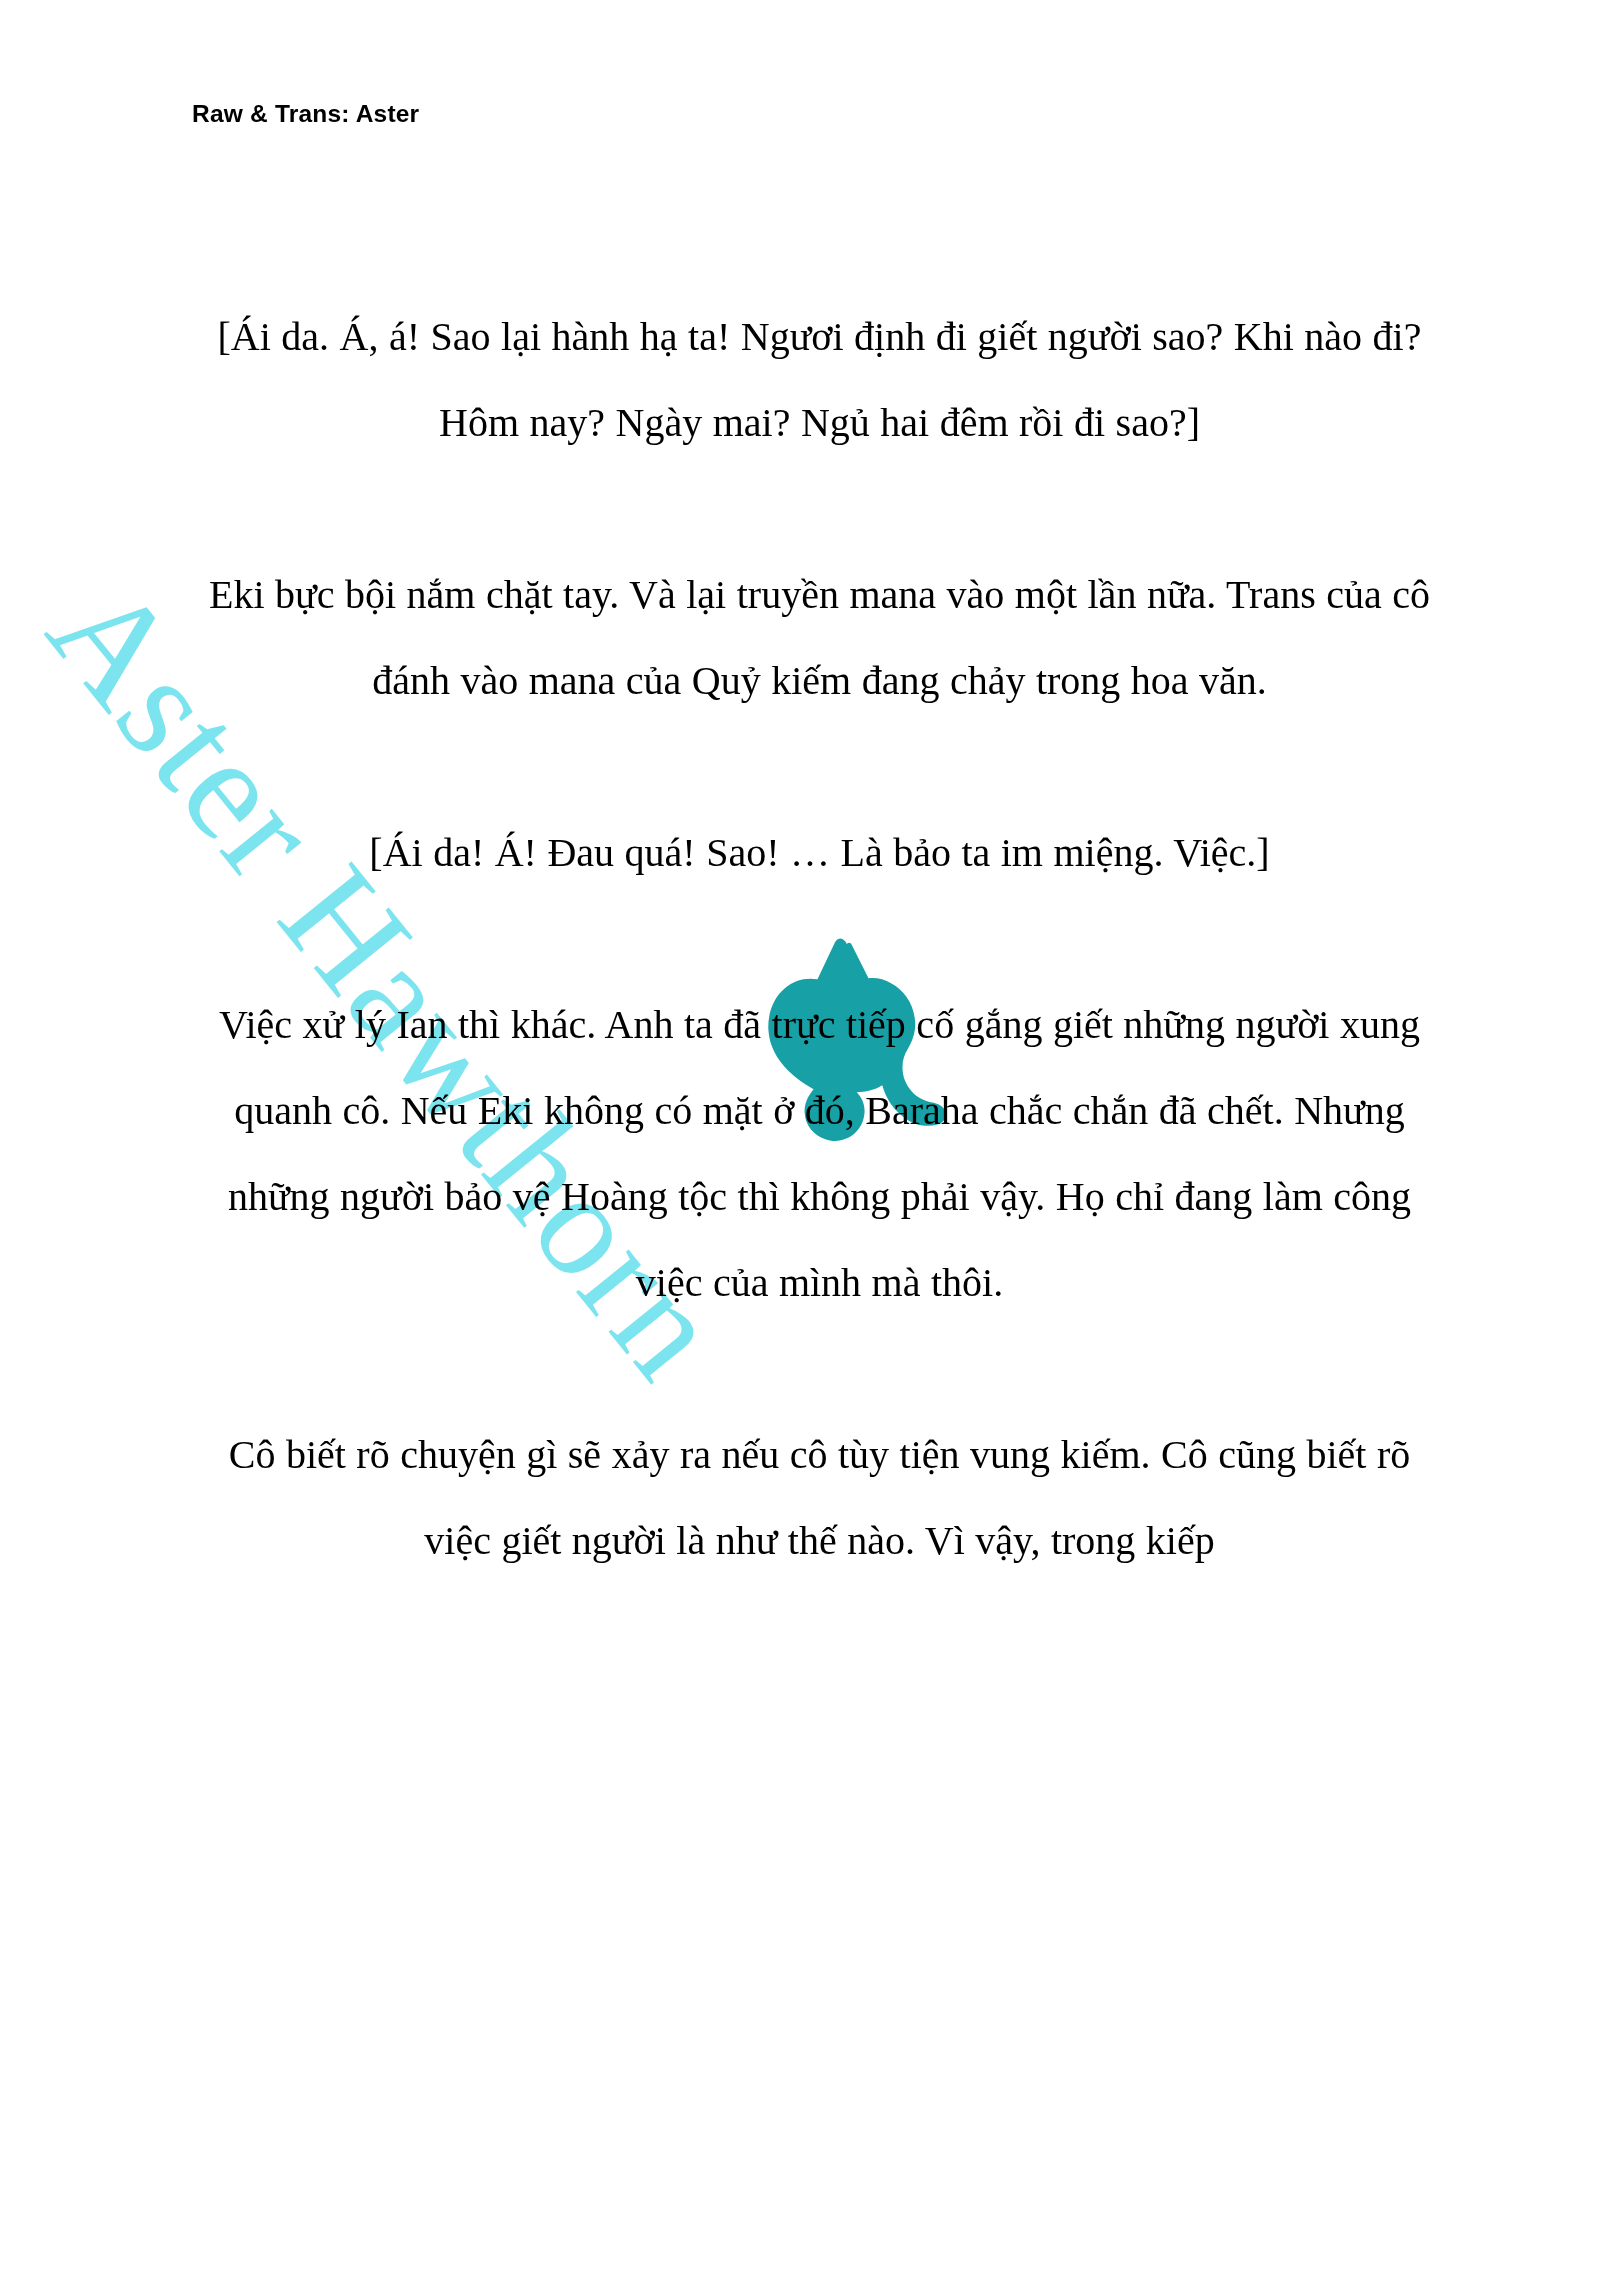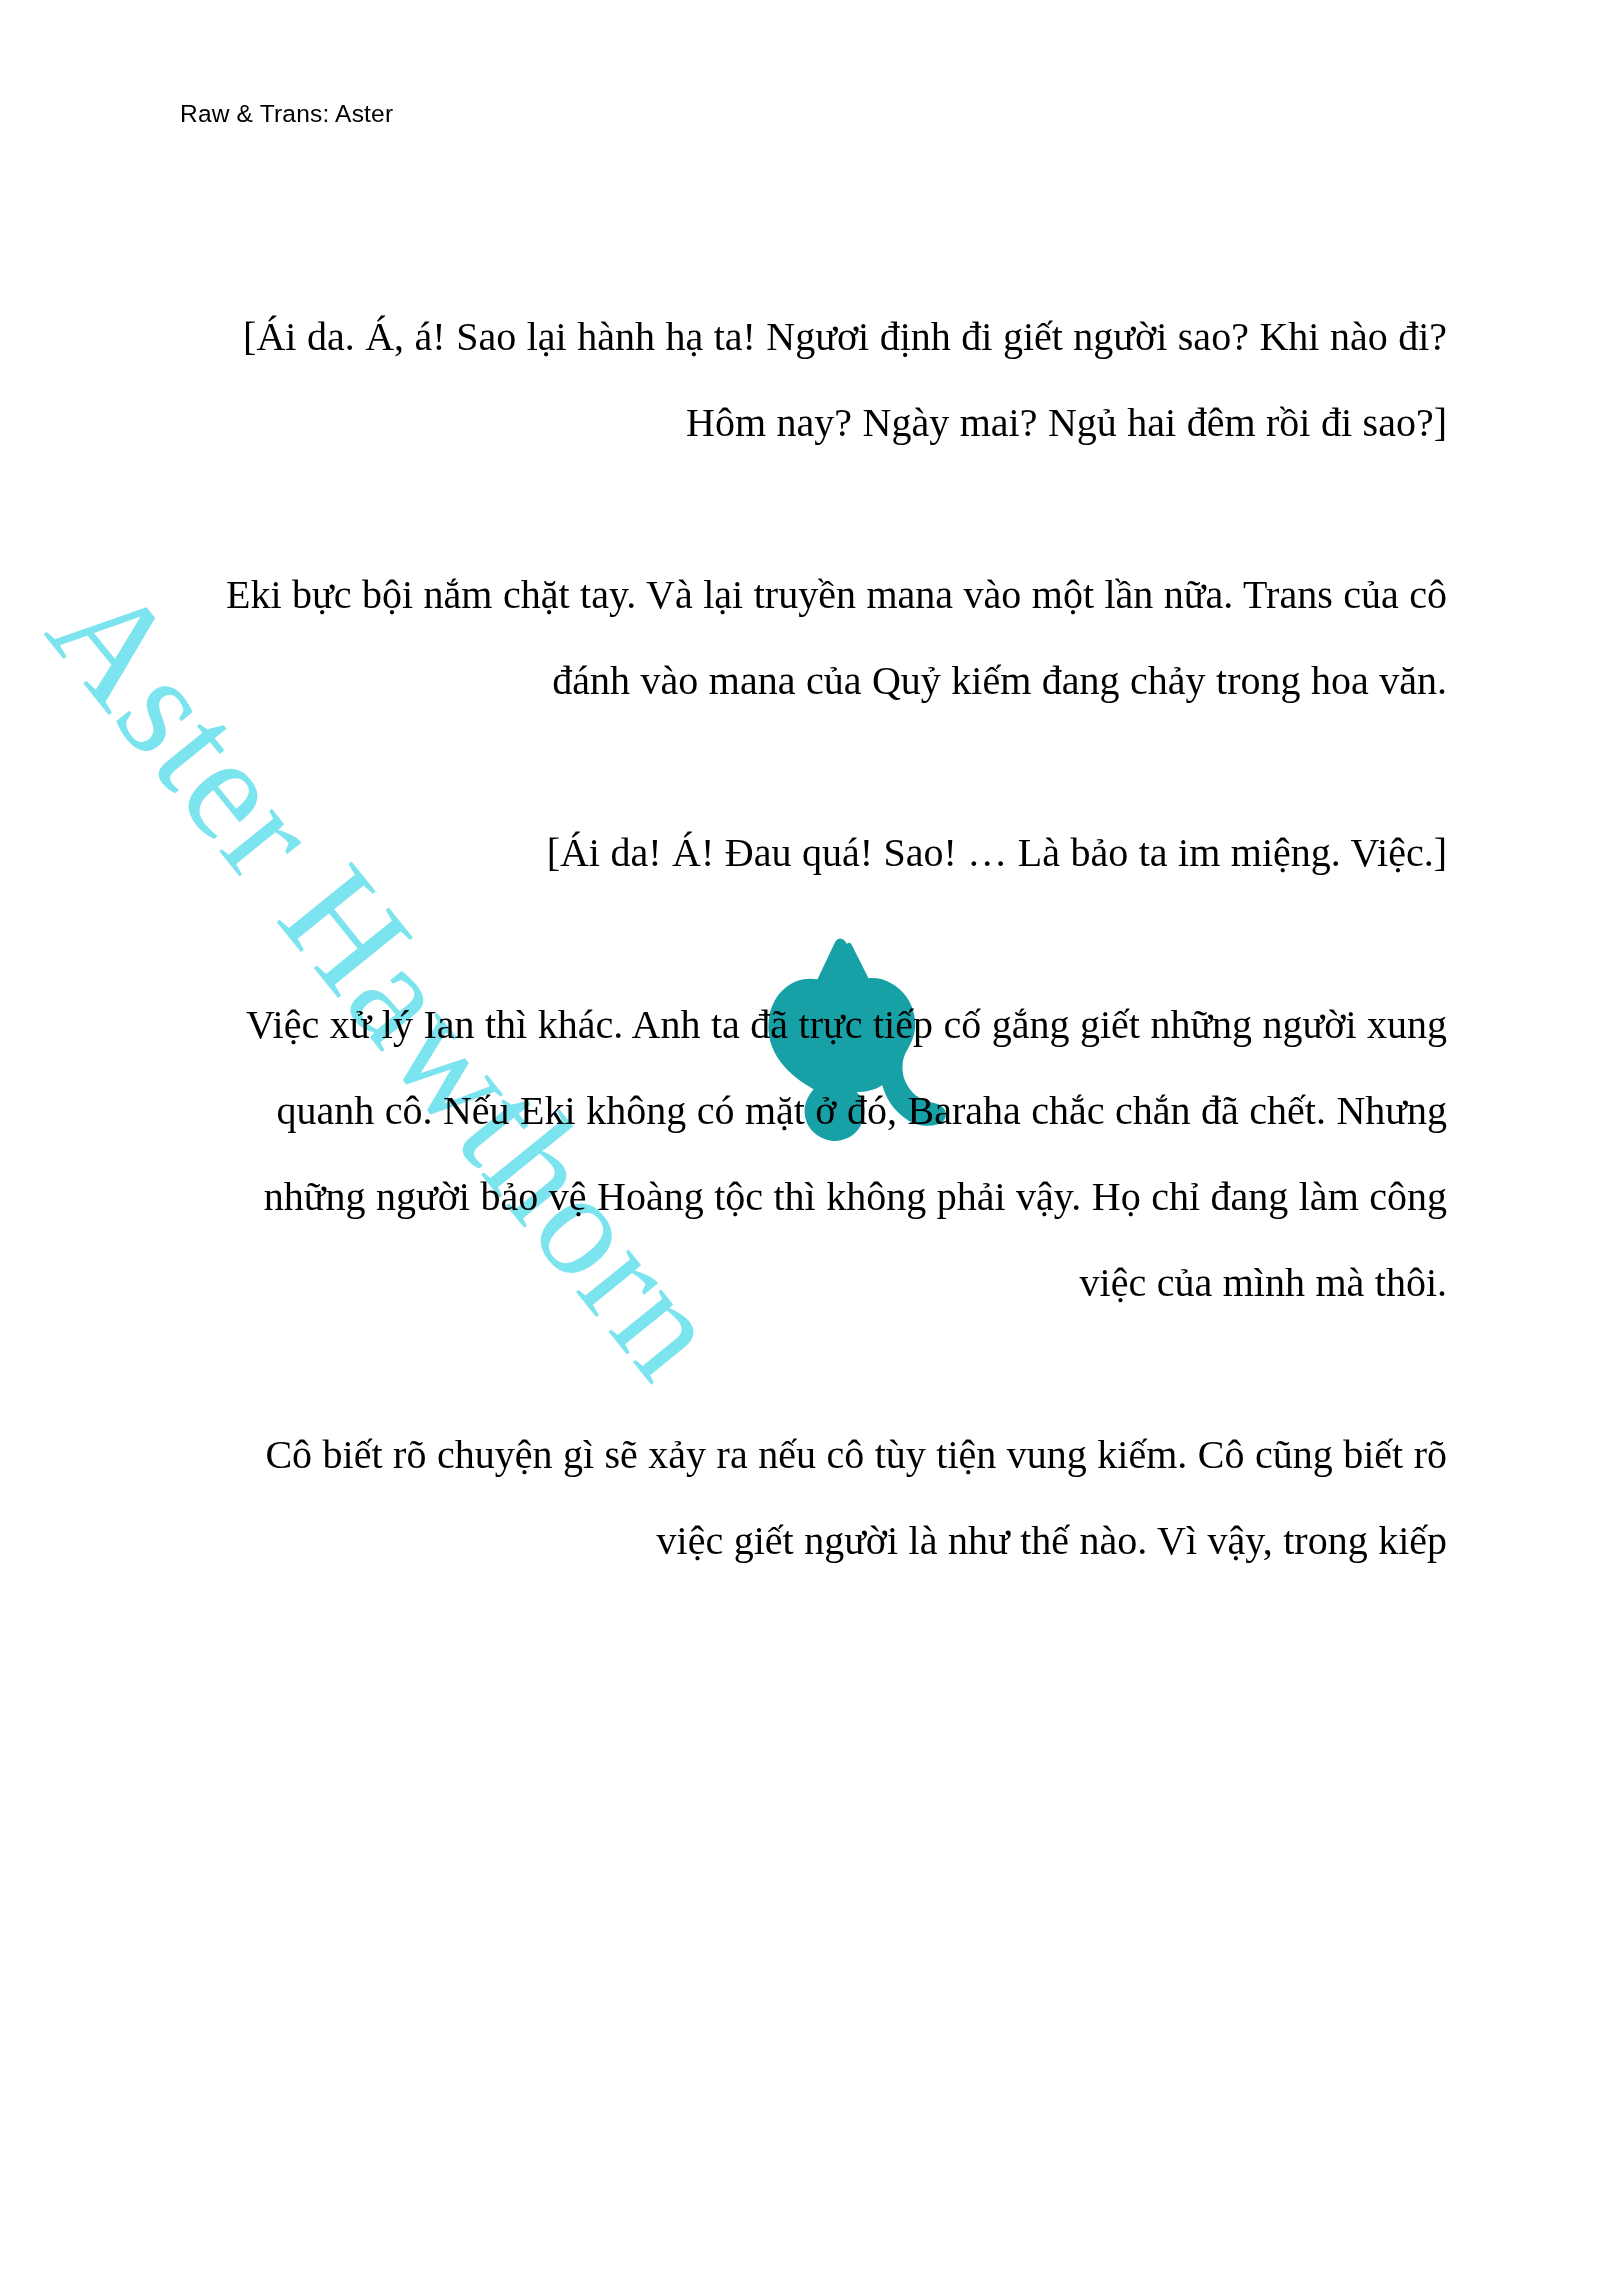--- a/index.html
+++ b/index.html
@@ -14,45 +14,45 @@
     position: relative;
     width: 1621px;
     height: 2293px;
     background: #ffffff;
     overflow: hidden;
   }
 
   
   .page-header {
     position: absolute;
-    left: 180px;
+    left: 192px;
     top: 100px;
     font-family: "Liberation Sans", "DejaVu Sans", sans-serif;
     font-size: 24.5px;
-    font-weight: 400;
+    font-weight: 700;
     color: #000000;
     letter-spacing: 0.2px;
     white-space: nowrap;
     z-index: 5;
   }
 
   
   .content {
     position: absolute;
     left: 192px;
     top: 294px;
     width: 1255px;
     z-index: 4;
   }
   .para {
     font-size: 40px;
     line-height: 86px;
     color: #000000;
     margin: 0 0 86px 0;
-    text-align: right;
+    text-align: center;
     word-spacing: 0.5px;
   }
   .para:last-child { margin-bottom: 0; }
 
   
   .watermark-text {
     position: absolute;
     left: 147px;
     top: 549px;
     transform: rotate(51deg);

